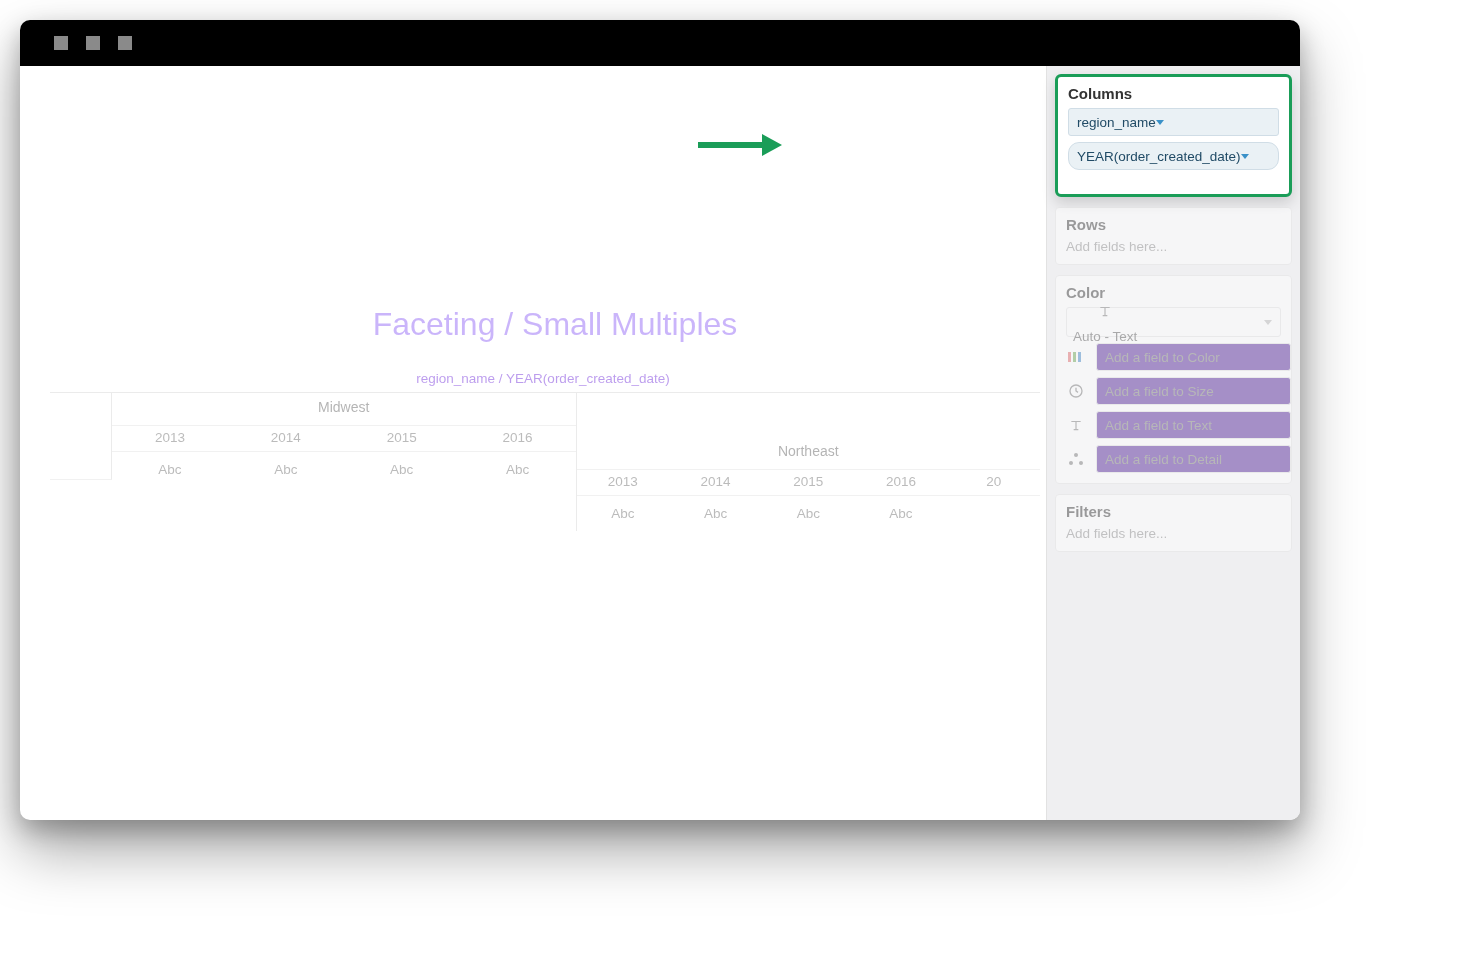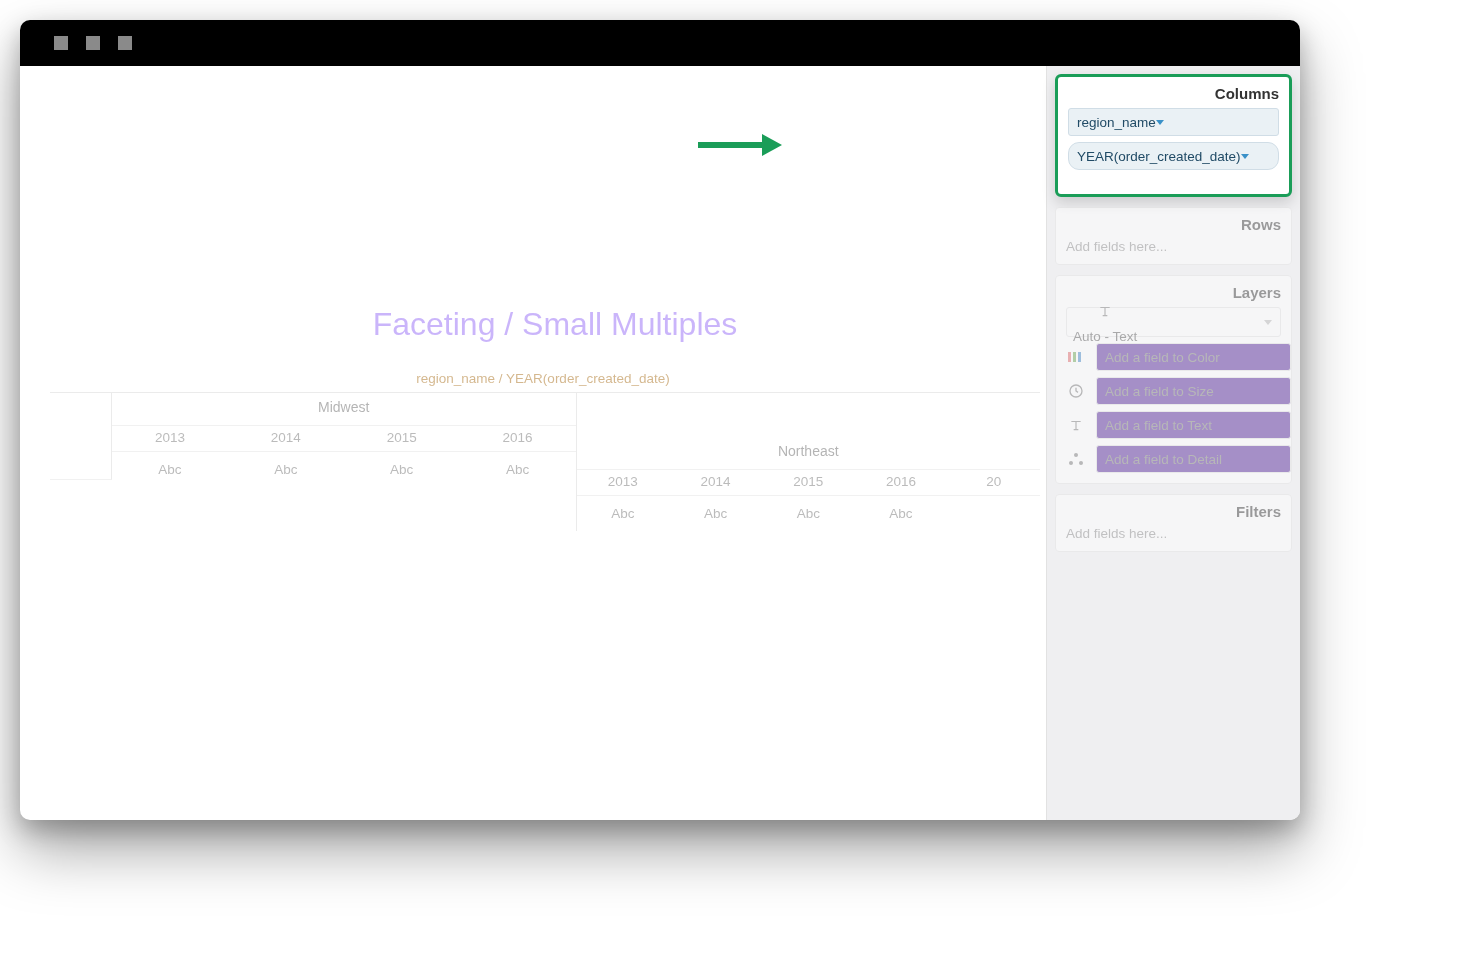--- a/index.html
+++ b/index.html
@@ -59,21 +59,21 @@
     font-size: 32px;
     font-weight: 500;
     color: #8b5cf6;
     margin-bottom: 28px;
     padding-left: 24px;
     text-align: center;
   }
   .axis-header {
     text-align: center;
     font-size: 13.5px;
-    color: #a16207;
+    color: #6d28d9;
     margin-bottom: 6px;
   }
   .facet {
     flex: 1;
     border-right: 1px solid #d5d5d5;
   }
   .facet:last-child { border-right: none; margin-top: 44px; }
   .facet-name {
     text-align: center;
     font-size: 14px;
@@ -115,21 +115,20 @@
     background: #fff;
     border: 1px solid #e2e2e2;
     border-radius: 4px;
     padding: 8px 10px 10px;
   }
   .panel-title {
     font-size: 15px;
     font-weight: 600;
     color: #333;
     margin-bottom: 6px;
-    text-align: right;
   }
   .panel-sub {
     color: #8a8a8a;
     font-size: 13.5px;
   }
   .panel.highlight {
     border: 3px solid #1a9d58;
     border-radius: 6px;
     box-shadow: 0 6px 14px rgba(0,0,0,.15);
   }
@@ -290,21 +289,21 @@
             </div>
           </div>
       </div>
 
       <div class="panel faded">
         <div class="panel-title">Rows</div>
         <div class="panel-sub">Add fields here...</div>
       </div>
 
       <div class="panel faded">
-        <div class="panel-title">Layers</div>
+        <div class="panel-title">Color</div>
         <div class="layer-select">
           <span class="lead">
             <span class="layer-icon">
               <svg width="14" height="14" viewBox="0 0 24 24" fill="none" stroke="#777" stroke-width="2">
                   <path d="M4 6h16M12 6v14M8 20h8"></path>
                 </svg>
             </span>
             <span>Auto - Text</span>
           </span>
           <span class="caret-muted"></span>

